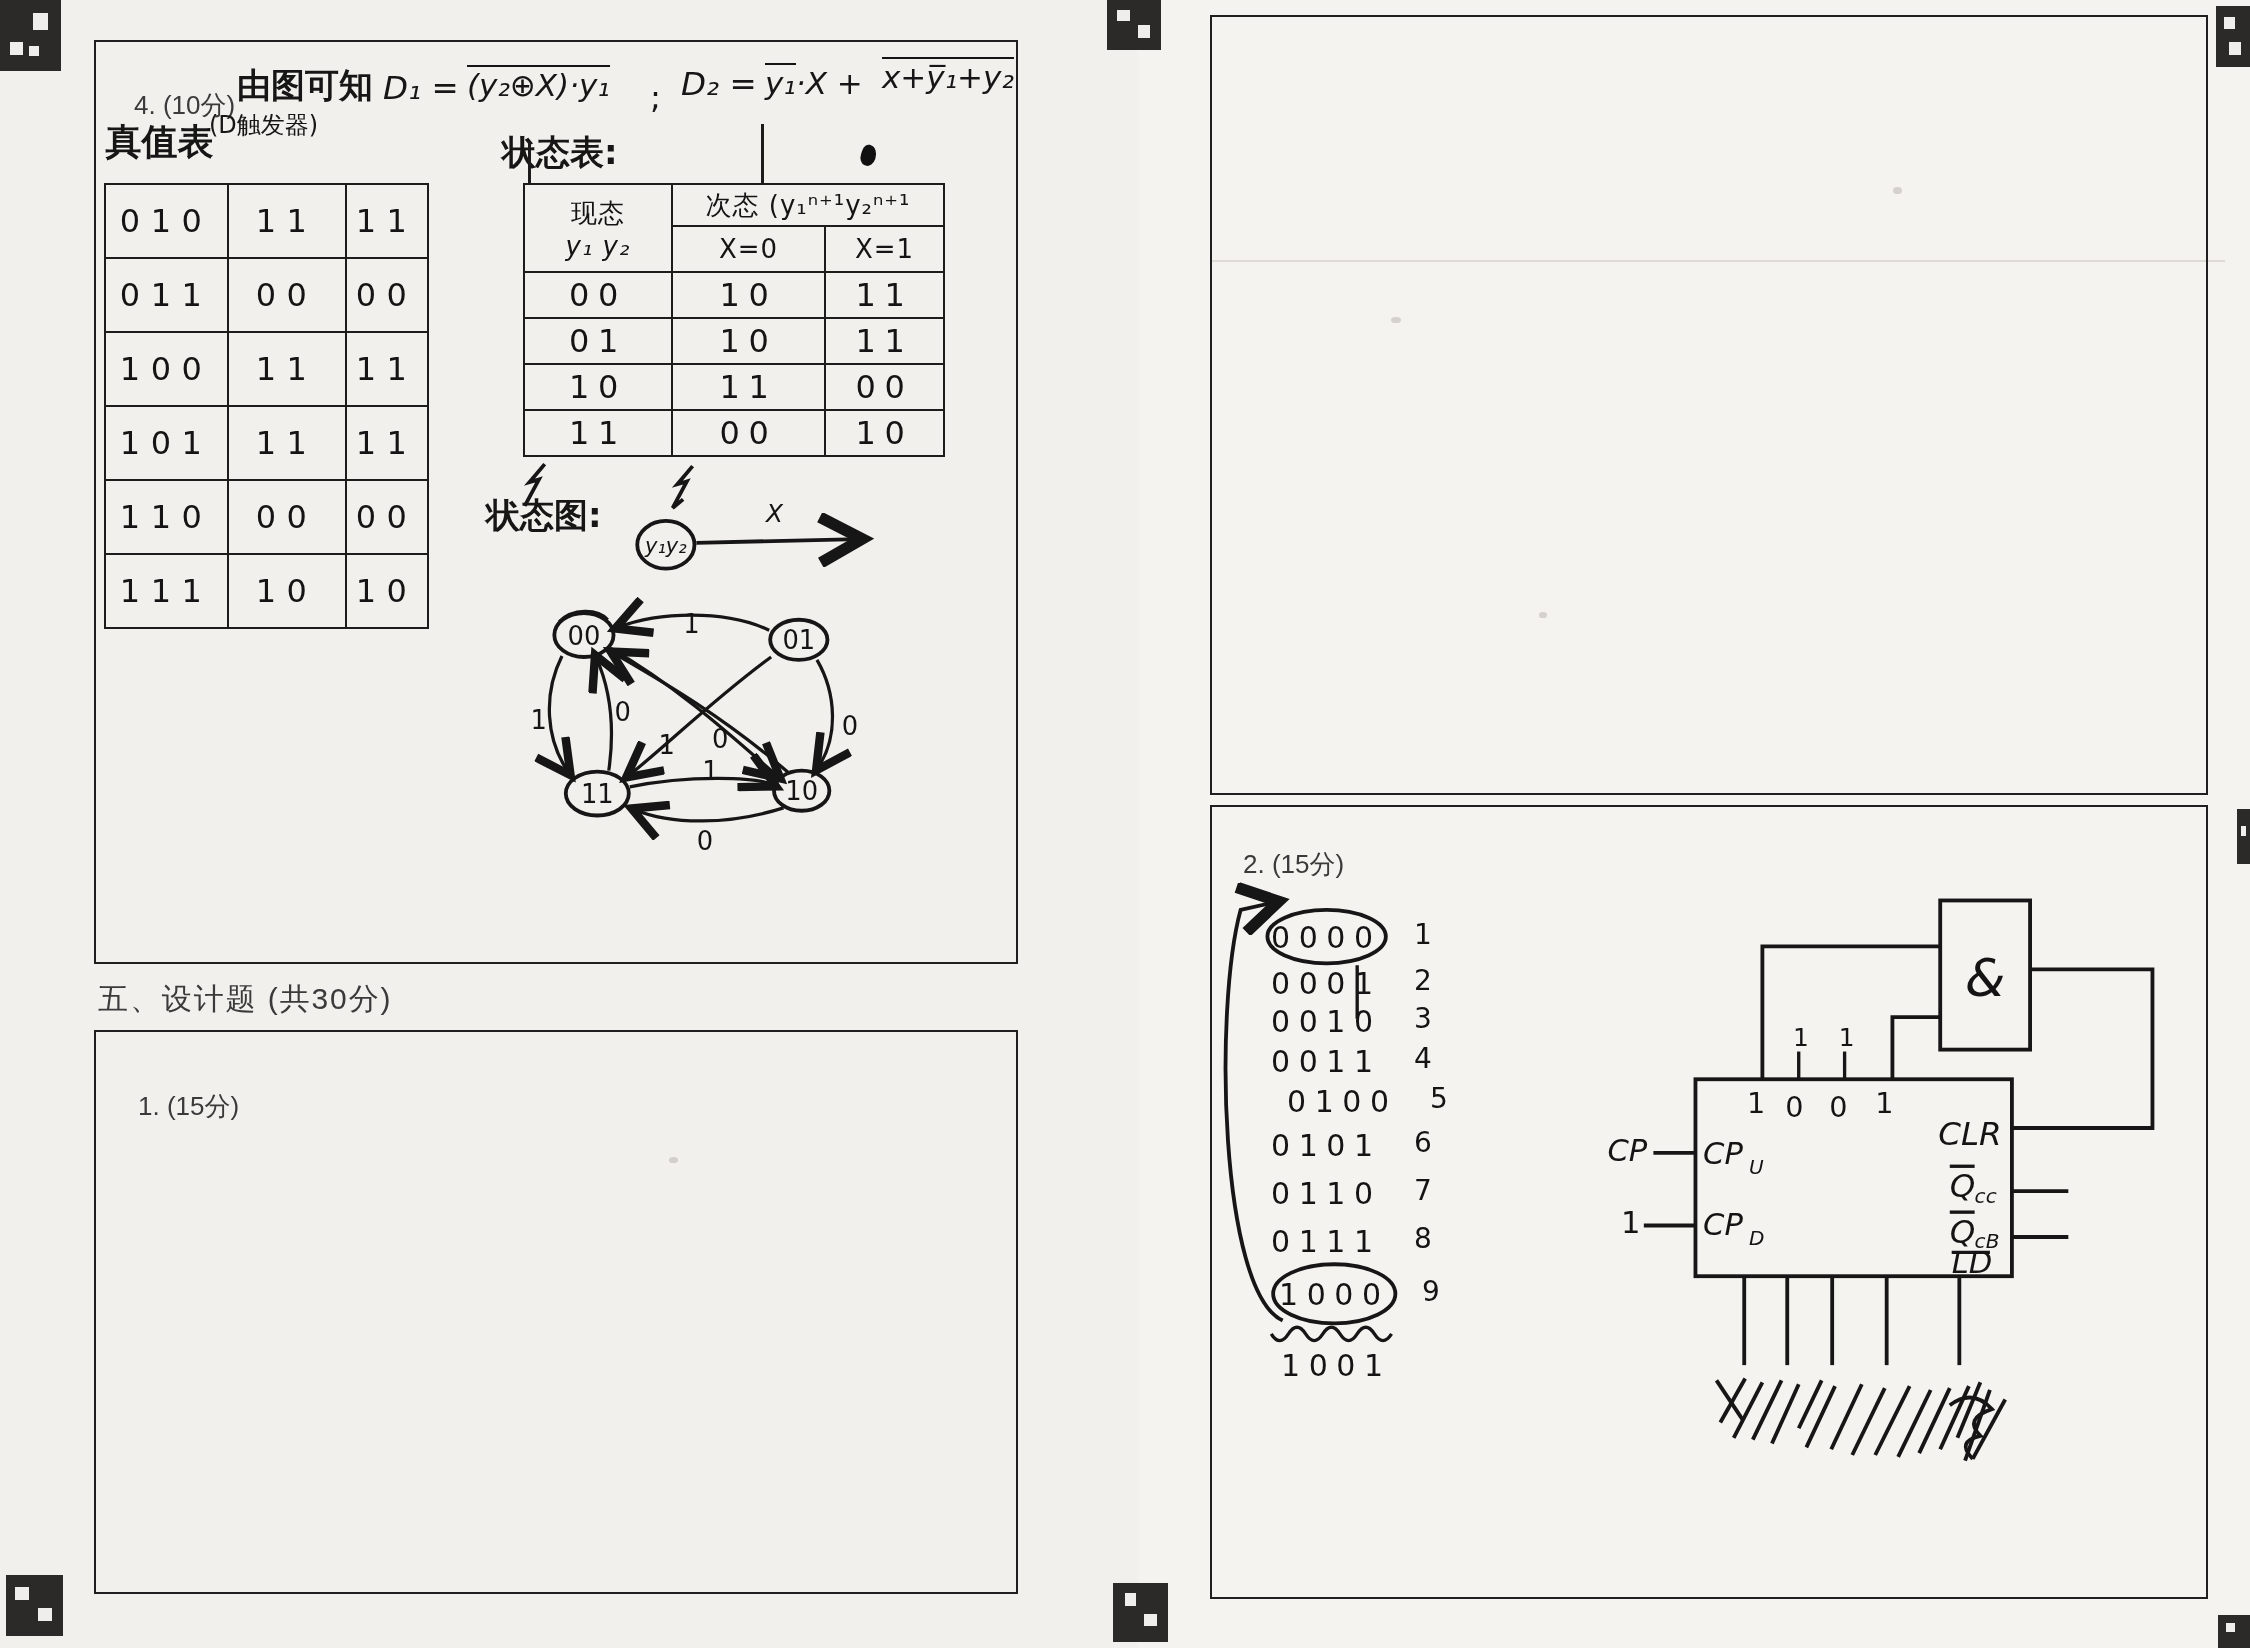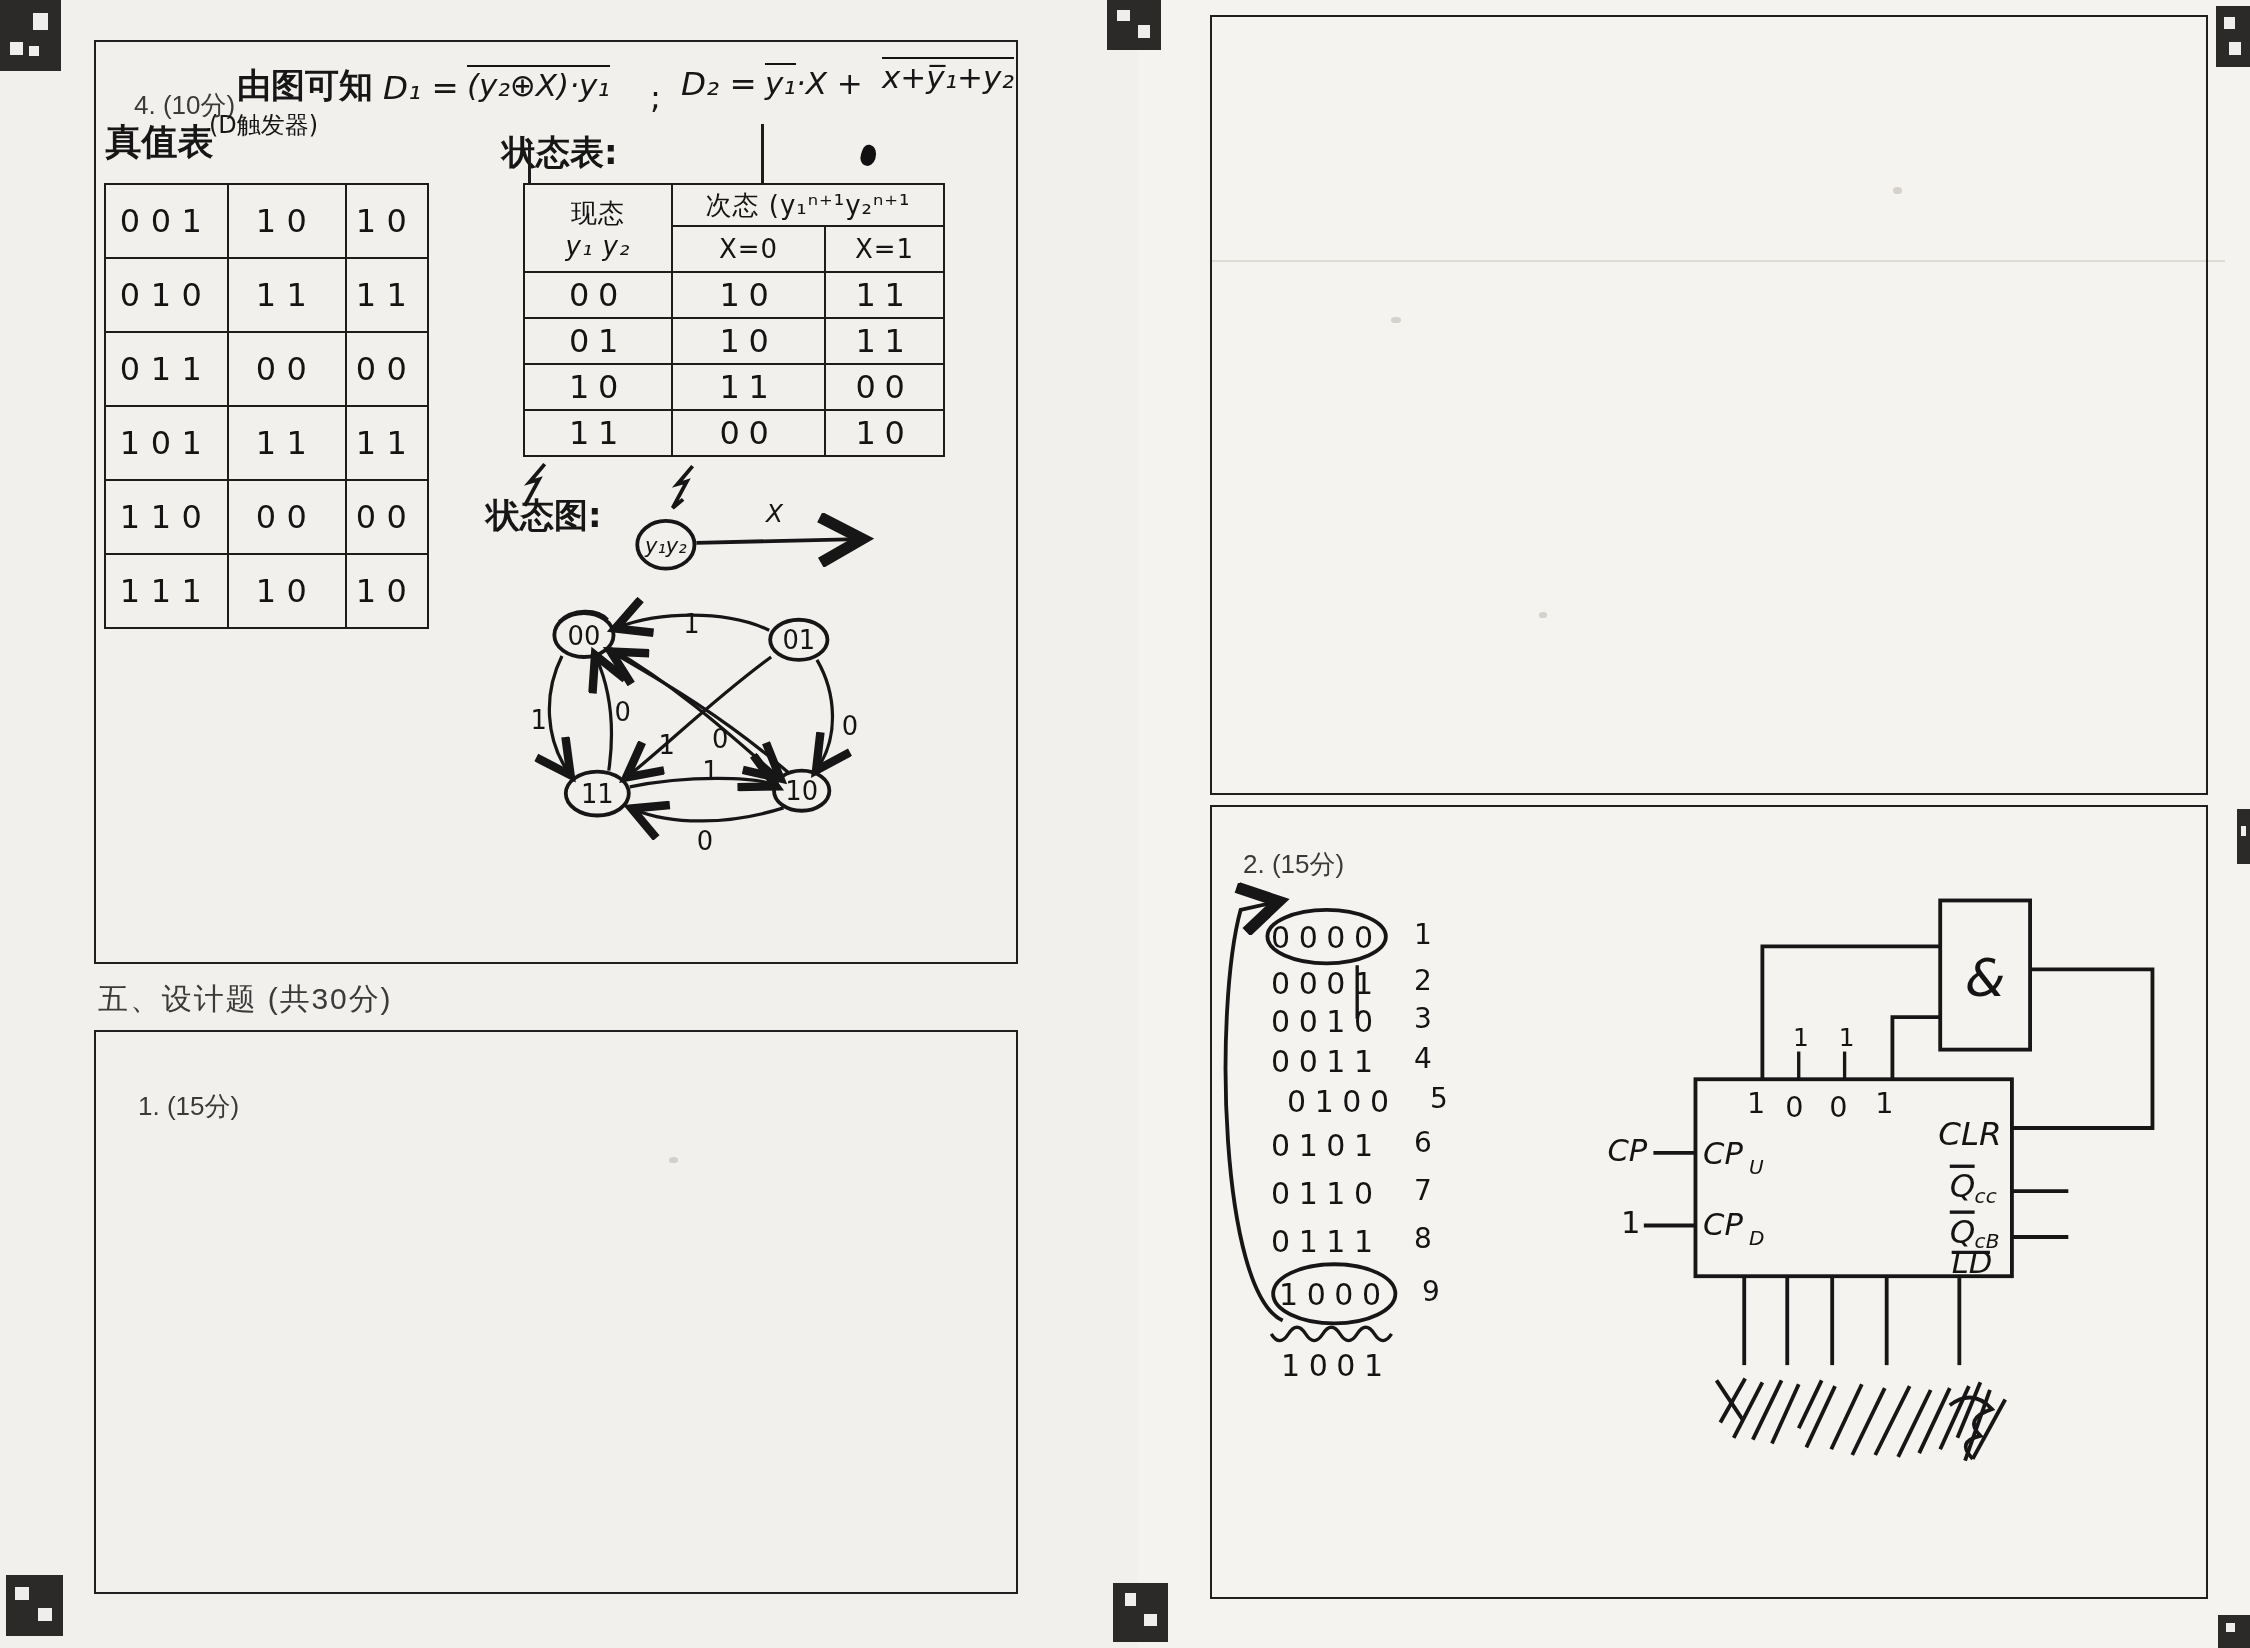--- a/index.html
+++ b/index.html
@@ -67,33 +67,33 @@
     <div class="hw" style="left:113px;top:67px;font-size:24px;">(D触发器)</div>
 
     <table class="hand tt" style="left:7.6px;top:141px;">
       <colgroup>
           <col style="width:123px">
           <col style="width:118px">
           <col style="width:82px">
         </colgroup>
       <tbody>
       <tr style="height:74px">
-            <td>001</td>
-            <td>10</td>
-            <td>10</td>
-          </tr>
-      <tr style="height:74px">
             <td>010</td>
             <td>11</td>
             <td>11</td>
           </tr>
       <tr style="height:74px">
             <td>011</td>
             <td>00</td>
             <td>00</td>
+          </tr>
+      <tr style="height:74px">
+            <td>100</td>
+            <td>11</td>
+            <td>11</td>
           </tr>
       <tr style="height:74px">
             <td>101</td>
             <td>11</td>
             <td>11</td>
           </tr>
       <tr style="height:74px">
             <td>110</td>
             <td>00</td>
             <td>00</td>

